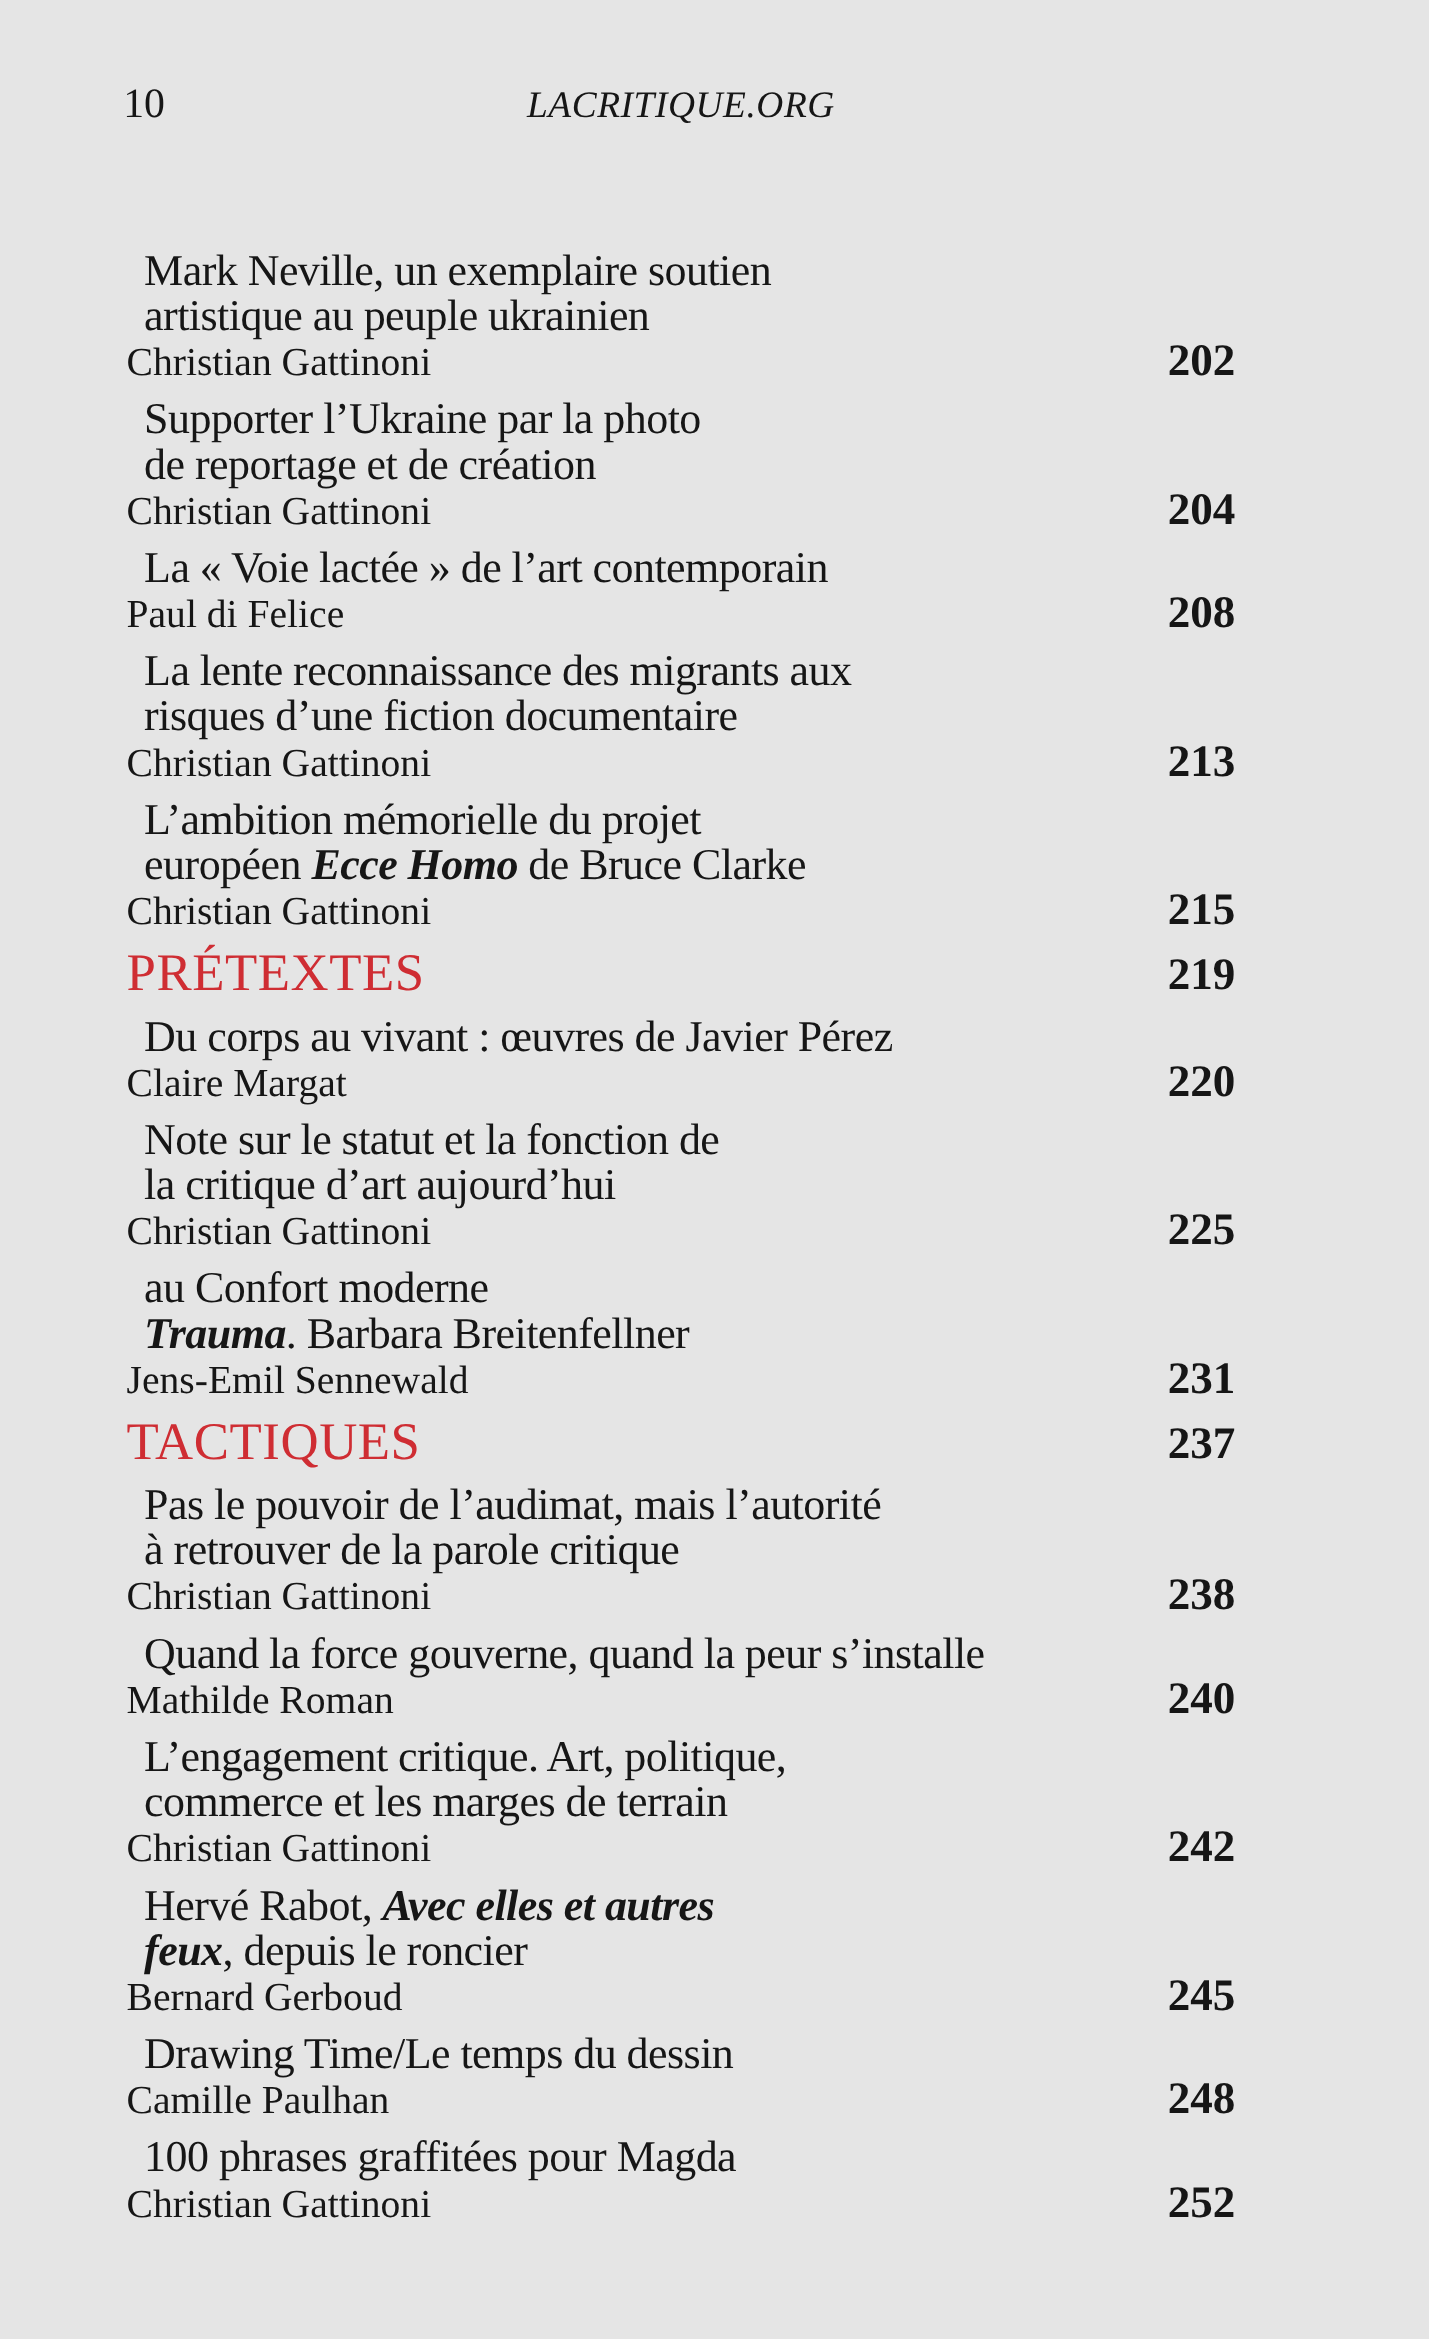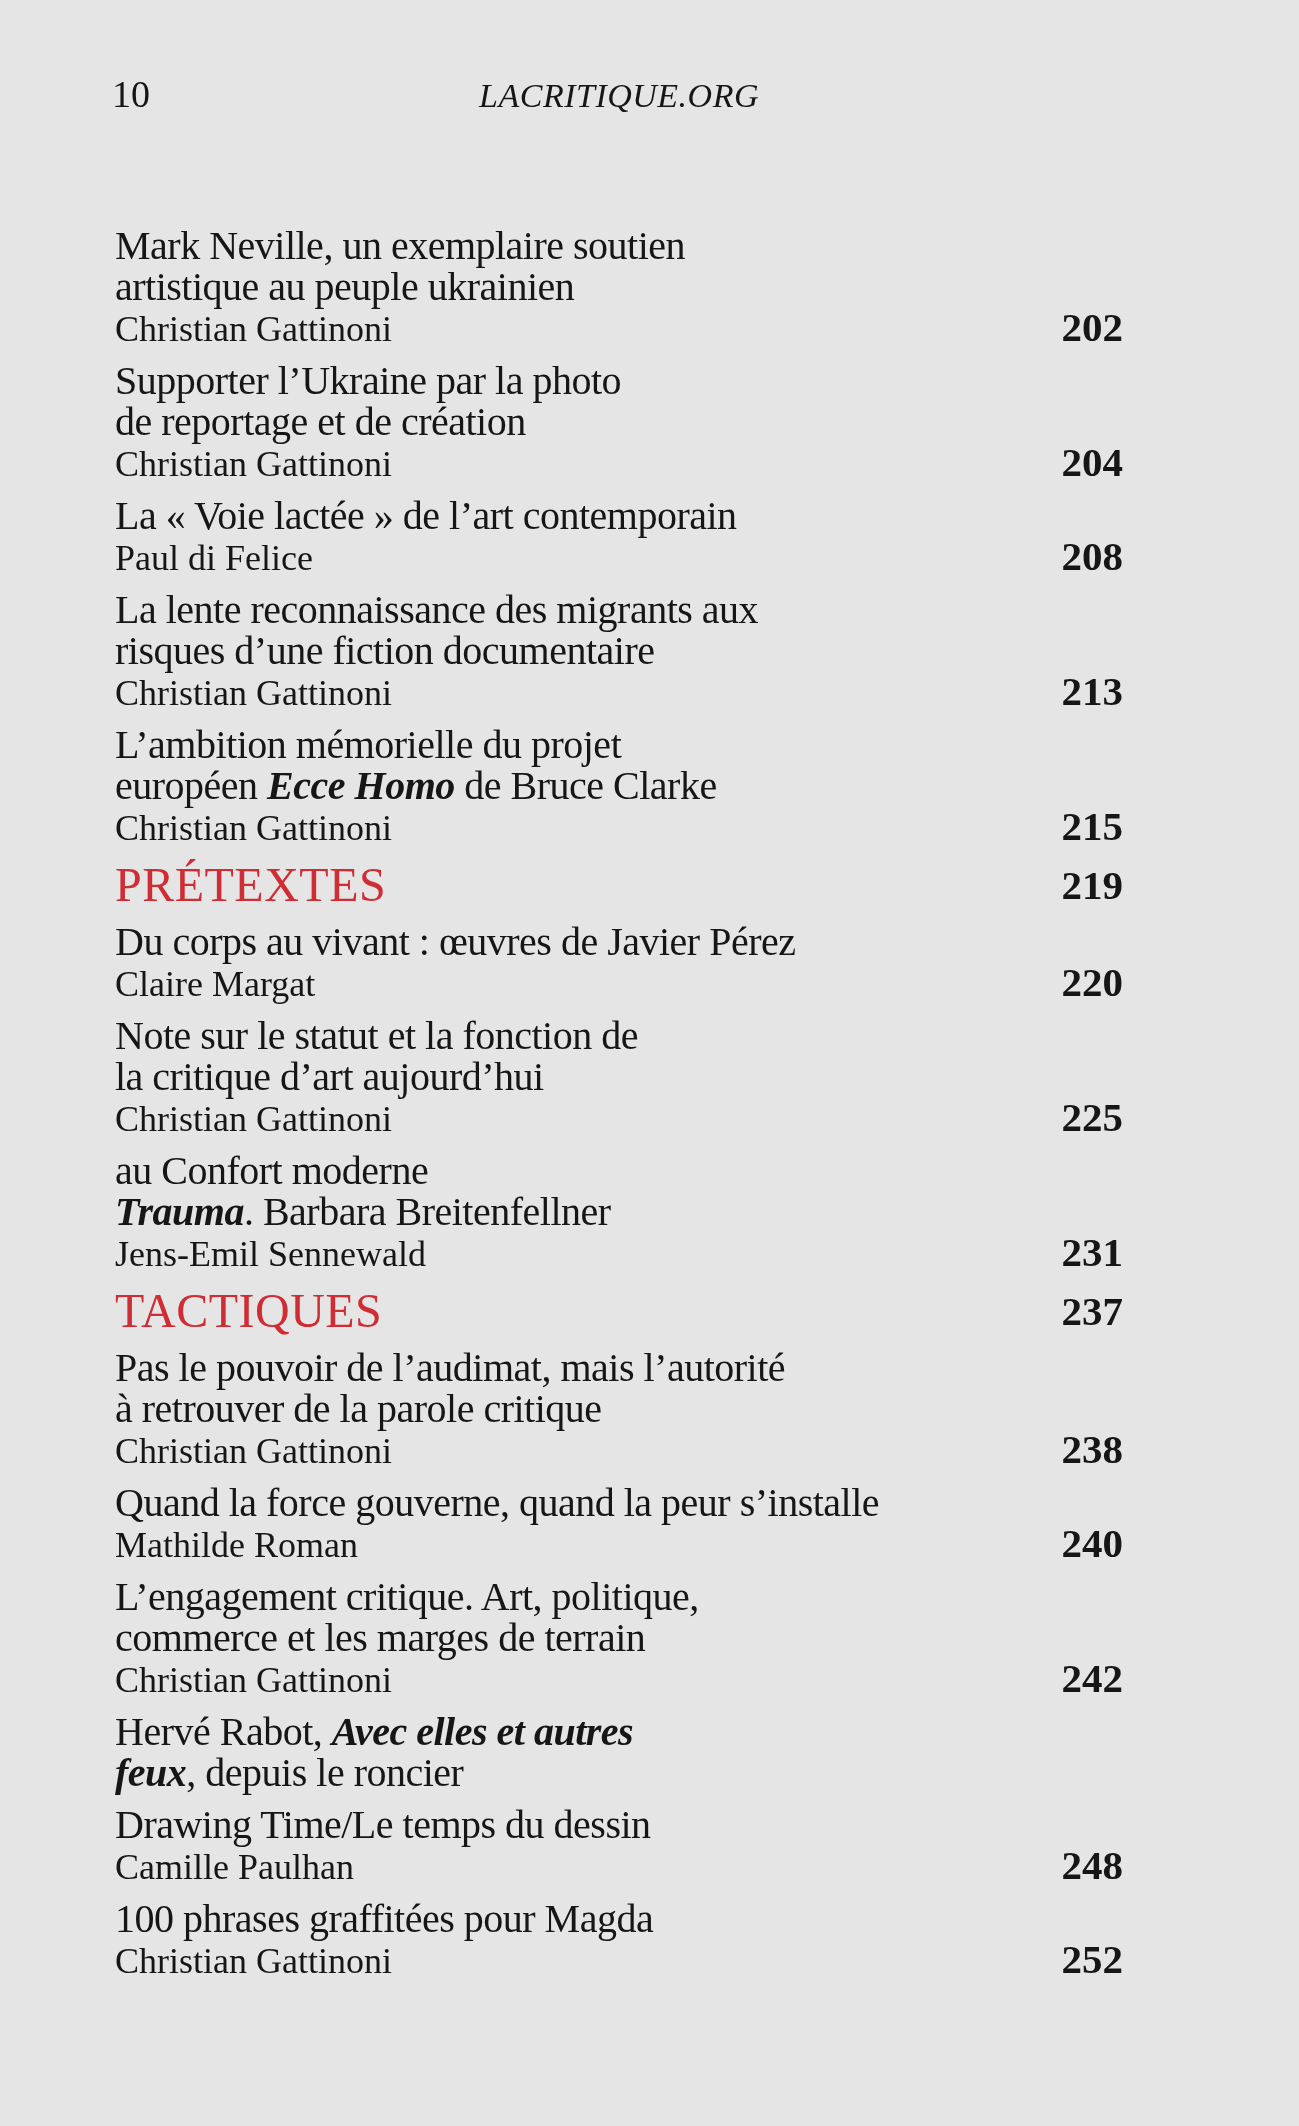--- a/index.html
+++ b/index.html
@@ -30,21 +30,21 @@
     line-height: 40px;
     letter-spacing: 0.5px;
   }
   .toc {
     position: absolute;
     left: 115px;
     top: 225px;
     width: 1008px;
   }
   .entry { margin-bottom: 11px; }
-  .entry-title { letter-spacing: -0.5px; }
+  .entry-title { letter-spacing: -0.5px; margin-left: 16px; }
   .tline {
     font-size: 40px;
     line-height: 41px;
     white-space: nowrap;
   }
   .tline em { font-style: italic; font-weight: bold; }
   .meta-row {
     display: flex;
     justify-content: space-between;
     align-items: baseline;
@@ -185,20 +185,24 @@
         <div class="meta-row">
           <span class="author">Christian Gattinoni</span>
           <span class="pg">242</span>
         </div>
       </div>
       <div class="entry">
         <div class="entry-title">
           <div class="tline"><span>Hervé Rabot, </span><em>Avec elles et autres</em></div>
           <div class="tline"><em>feux</em><span>, depuis le roncier</span></div>
         </div>
+        <div class="meta-row">
+          <span class="author">Bernard Gerboud</span>
+          <span class="pg">245</span>
+        </div>
       </div>
       <div class="entry">
         <div class="entry-title">
           <div class="tline"><span>Drawing Time/Le temps du dessin</span></div>
         </div>
         <div class="meta-row">
           <span class="author">Camille Paulhan</span>
           <span class="pg">248</span>
         </div>
       </div>

